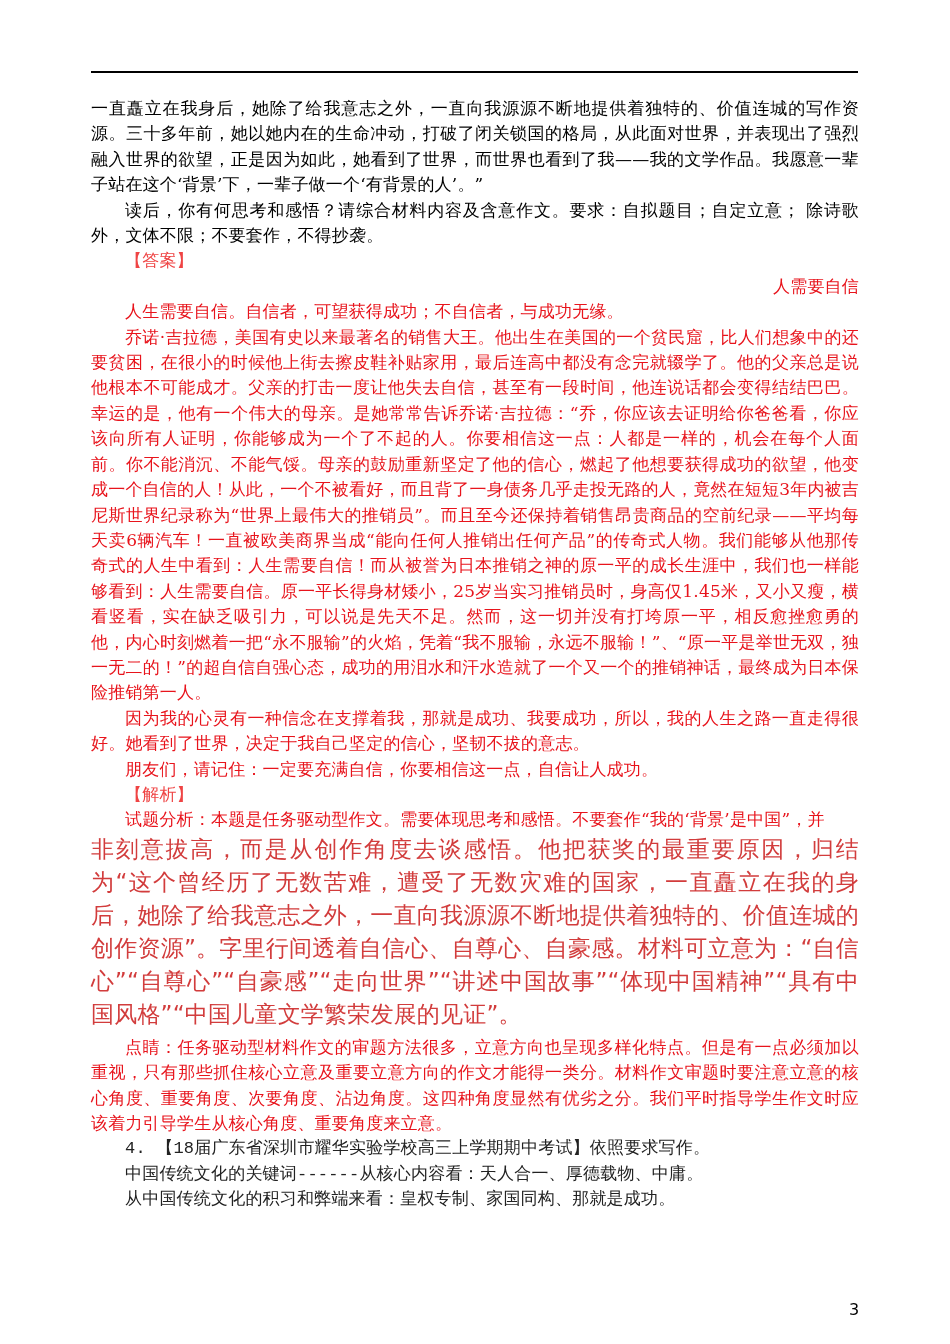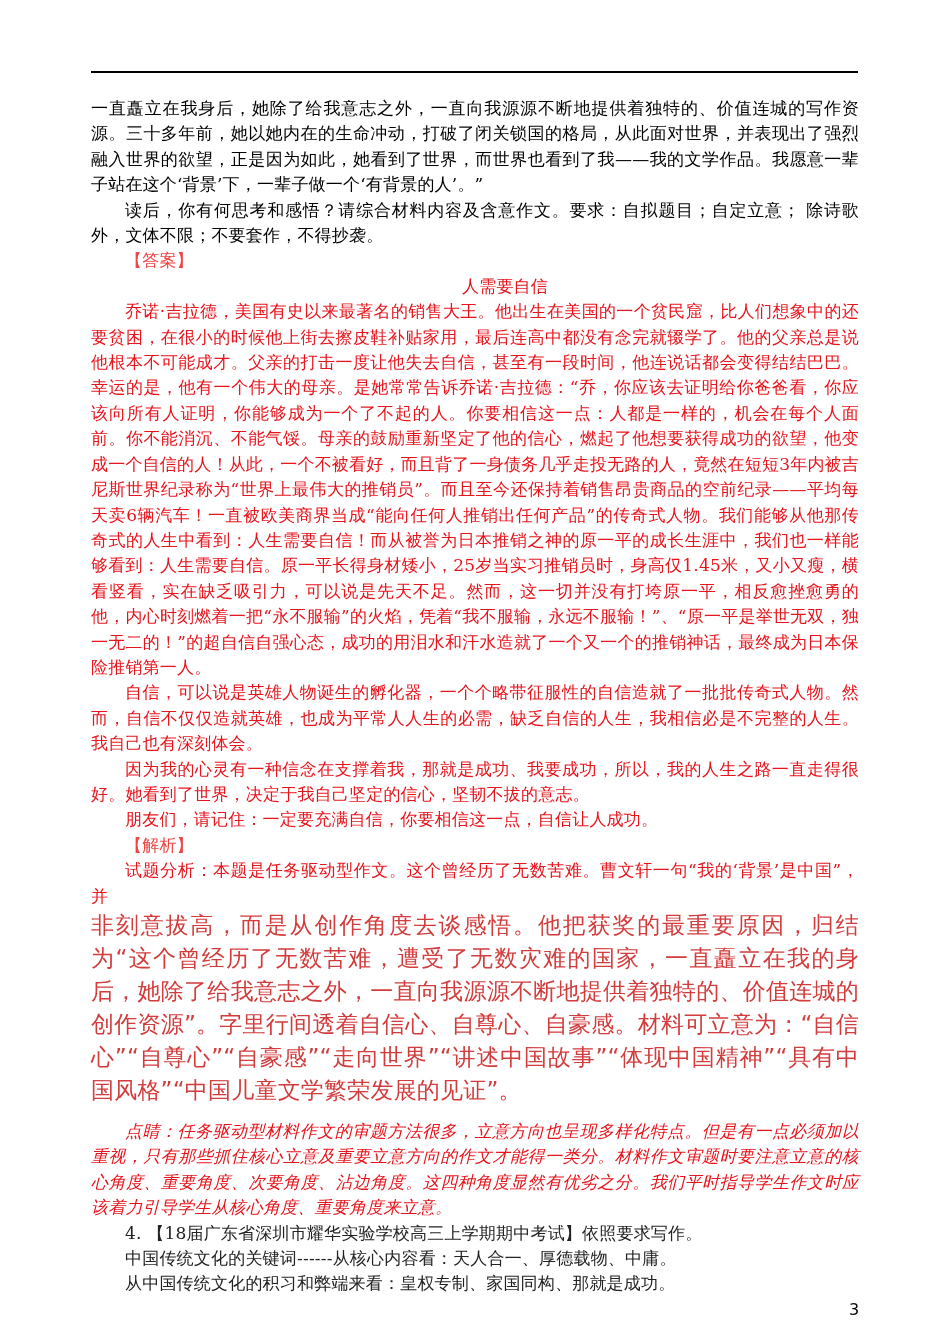--- a/index.html
+++ b/index.html
@@ -16,49 +16,49 @@
     position: absolute; left: 91px; top: 96px; width: 768px;
   }
   p {
     margin: 0; font-size: 17px; line-height: 25.4px; text-align: justify;
     letter-spacing: 0.2px;
   }
   .indent { text-indent: 34px; }
   .red { color: #e8141c; }
   .red-soft { color: #d23c3c; font-family: "DejaVu Sans", "Liberation Sans", sans-serif; font-size: 23px; line-height: 33px; }
   .bracket-heading { padding-left: 34px; color: #ef4444; }
-  .center-title { text-align: center; color: #e8141c; padding-left: 60px; }
-  .black { color: #222; }
+  .center-title { text-align: right; color: #e8141c; padding-left: 60px; }
+  .black { color: #222; font-family: Liberation Mono, monospace; }
   .page-number {
     position: absolute; left: 849px; top: 1300px;
     font-family: "DejaVu Sans", "Liberation Sans", sans-serif; font-size: 16px; color: #000;
   }
 </style>
 </head>
 <body>
 
 <div class="rule"></div>
 
 <div class="page">
   <p>一直矗立在我身后，她除了给我意志之外，一直向我源源不断地提供着独特的、价值连城的写作资源。三十多年前，她以她内在的生命冲动，打破了闭关锁国的格局，从此面对世界，并表现出了强烈融入世界的欲望，正是因为如此，她看到了世界，而世界也看到了我——我的文学作品。我愿意一辈子站在这个‘背景’下，一辈子做一个‘有背景的人’。”</p>
   <p class="indent">读后，你有何思考和感悟？请综合材料内容及含意作文。要求：自拟题目；自定立意； 除诗歌外，文体不限；不要套作，不得抄袭。</p>
   <p class="bracket-heading">【答案】</p>
 
   <div>
     <p class="center-title">人需要自信</p>
+    <p class="indent red">人生需要自信。自信者，可望获得成功；不自信者，与成功无缘。</p>
     <p class="indent red">乔诺·吉拉德，美国有史以来最著名的销售大王。他出生在美国的一个贫民窟，比人们想象中的还要贫困，在很小的时候他上街去擦皮鞋补贴家用，最后连高中都没有念完就辍学了。他的父亲总是说他根本不可能成才。父亲的打击一度让他失去自信，甚至有一段时间，他连说话都会变得结结巴巴。幸运的是，他有一个伟大的母亲。是她常常告诉乔诺·吉拉德：“乔，你应该去证明给你爸爸看，你应该向所有人证明，你能够成为一个了不起的人。你要相信这一点：人都是一样的，机会在每个人面前。你不能消沉、不能气馁。母亲的鼓励重新坚定了他的信心，燃起了他想要获得成功的欲望，他变成一个自信的人！从此，一个不被看好，而且背了一身债务几乎走投无路的人，竟然在短短3年内被吉尼斯世界纪录称为“世界上最伟大的推销员”。而且至今还保持着销售昂贵商品的空前纪录——平均每天卖6辆汽车！一直被欧美商界当成“能向任何人推销出任何产品”的传奇式人物。我们能够从他那传奇式的人生中看到：人生需要自信！而从被誉为日本推销之神的原一平的成长生涯中，我们也一样能够看到：人生需要自信。原一平长得身材矮小，25岁当实习推销员时，身高仅1.45米，又小又瘦，横看竖看，实在缺乏吸引力，可以说是先天不足。然而，这一切并没有打垮原一平，相反愈挫愈勇的他，内心时刻燃着一把“永不服输”的火焰，凭着“我不服输，永远不服输！”、“原一平是举世无双，独一无二的！”的超自信自强心态，成功的用泪水和汗水造就了一个又一个的推销神话，最终成为日本保险推销第一人。</p>
-    <p class="indent red">自信，可以说是英雄人物诞生的孵化器，一个个略带征服性的自信造就了一批批传奇式人物。然而，自信不仅仅造就英雄，也成为平常人人生的必需，缺乏自信的人生，我相信必是不完整的人生。我自己也有深刻体会。</p>
     <p class="indent red">因为我的心灵有一种信念在支撑着我，那就是成功、我要成功，所以，我的人生之路一直走得很好。她看到了世界，决定于我自己坚定的信心，坚韧不拔的意志。</p>
     <p class="indent red">朋友们，请记住：一定要充满自信，你要相信这一点，自信让人成功。</p>
   </div>
 
   <p class="bracket-heading">【解析】</p>
-  <p class="indent red">试题分析：本题是任务驱动型作文。这个曾经历了无数苦难。曹文轩一句“我的‘背景’是中国”，并</p>
+  <p class="indent red">试题分析：本题是任务驱动型作文。需要体现思考和感悟。不要套作“我的‘背景’是中国”，并</p>
   <p class="red-soft">非刻意拔高，而是从创作角度去谈感悟。他把获奖的最重要原因，归结为“这个曾经历了无数苦难，遭受了无数灾难的国家，一直矗立在我的身后，她除了给我意志之外，一直向我源源不断地提供着独特的、价值连城的创作资源”。字里行间透着自信心、自尊心、自豪感。材料可立意为：“自信心”“自尊心”“自豪感”“走向世界”“讲述中国故事”“体现中国精神”“具有中国风格”“中国儿童文学繁荣发展的见证”。</p>
-  <p class="indent red" style="margin-top:12px;font-style:italic;">点睛：任务驱动型材料作文的审题方法很多，立意方向也呈现多样化特点。但是有一点必须加以重视，只有那些抓住核心立意及重要立意方向的作文才能得一类分。材料作文审题时要注意立意的核心角度、重要角度、次要角度、沾边角度。这四种角度显然有优劣之分。我们平时指导学生作文时应该着力引导学生从核心角度、重要角度来立意。</p>
+  <p class="indent red" style="margin-top:4px;">点睛：任务驱动型材料作文的审题方法很多，立意方向也呈现多样化特点。但是有一点必须加以重视，只有那些抓住核心立意及重要立意方向的作文才能得一类分。材料作文审题时要注意立意的核心角度、重要角度、次要角度、沾边角度。这四种角度显然有优劣之分。我们平时指导学生作文时应该着力引导学生从核心角度、重要角度来立意。</p>
 
   <div>
     <p class="indent black">4. 【18届广东省深圳市耀华实验学校高三上学期期中考试】依照要求写作。</p>
     <p class="indent black">中国传统文化的关键词------从核心内容看：天人合一、厚德载物、中庸。</p>
     <p class="indent black">从中国传统文化的积习和弊端来看：皇权专制、家国同构、那就是成功。</p>
   </div>
 </div>
 
 <div class="page-number">3</div>
 

